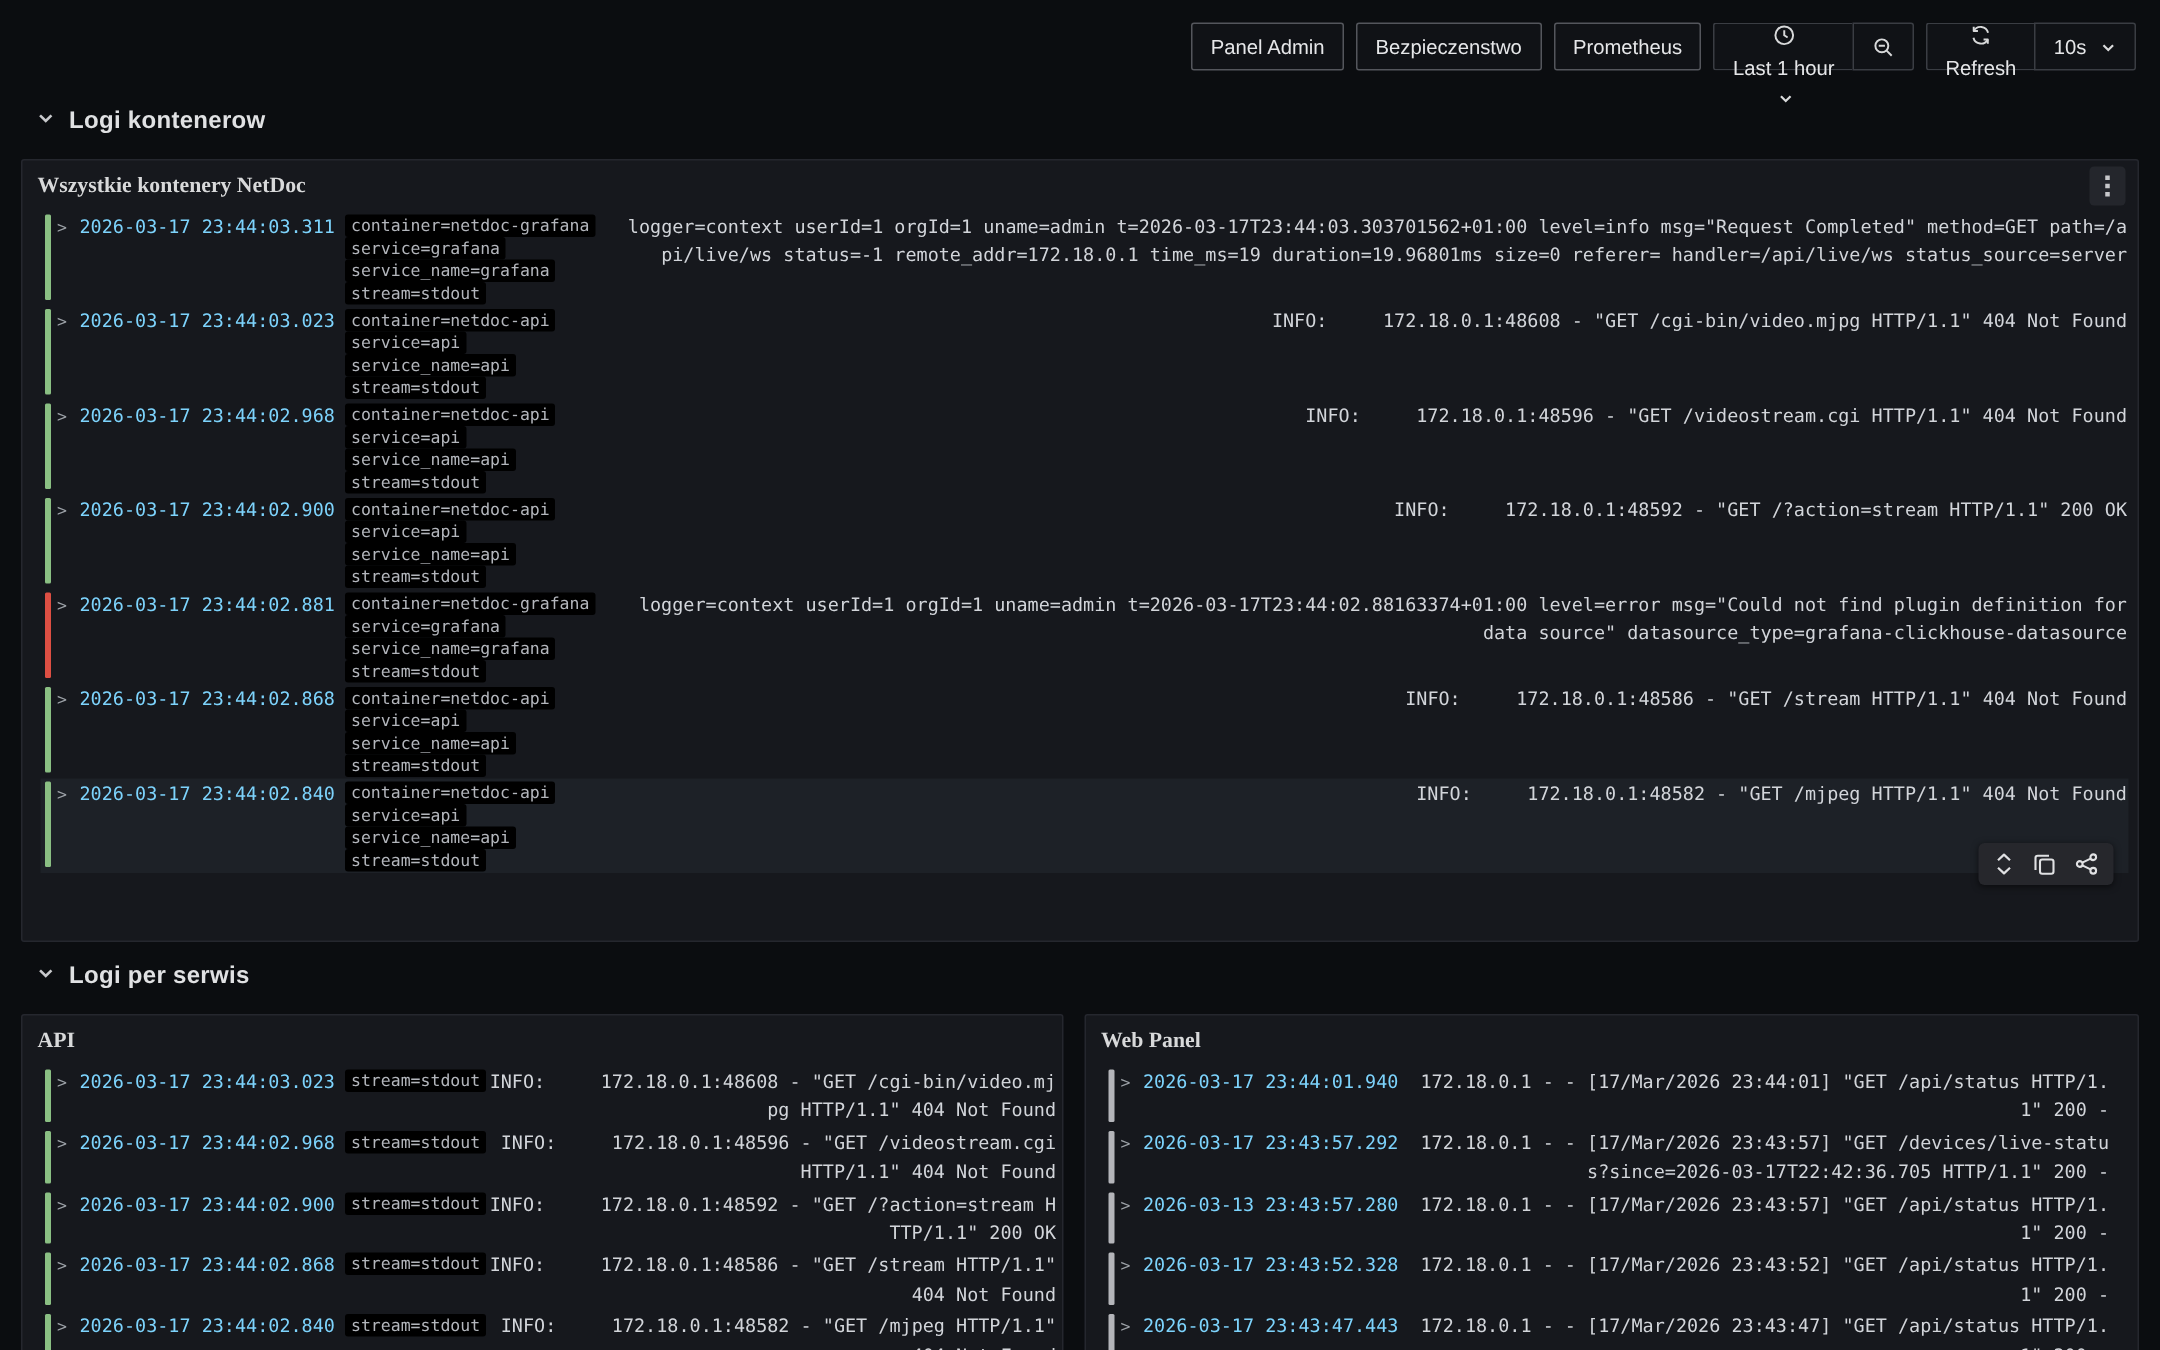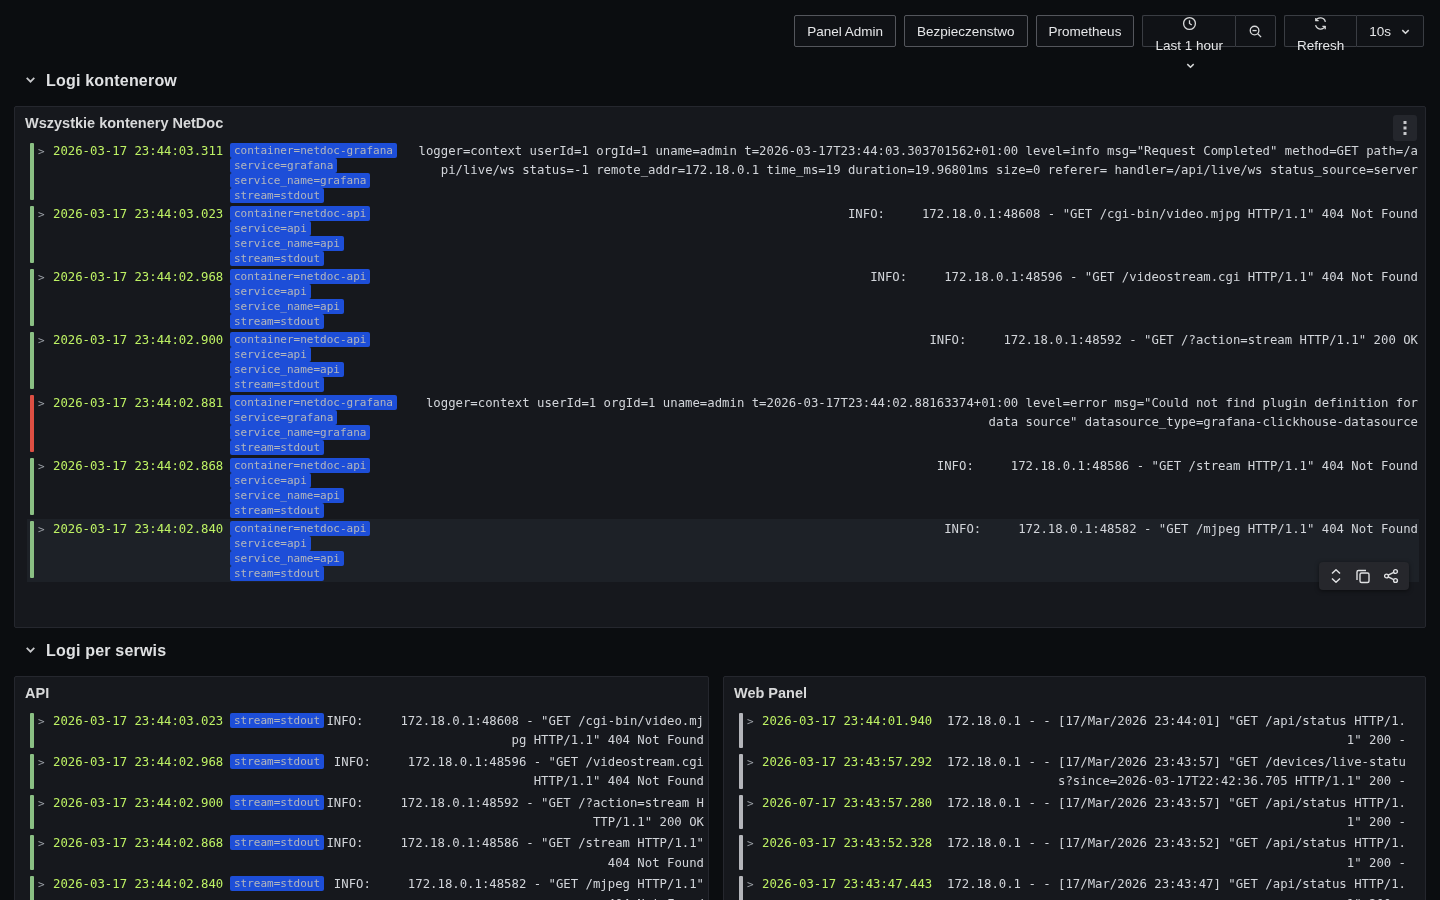--- a/index.html
+++ b/index.html
@@ -24,36 +24,36 @@
   .tb-btn svg { display:block; }
   .caret { margin-left:2px; }
   
   .section-header { position:absolute; left:24px; display:flex; align-items:center; gap:9px; cursor:pointer; }
   .section-header .sec-title { font-size:16px; font-weight:700; color:#e0e1e3; letter-spacing:.2px; }
   
   .panel {
     position:absolute; background:#16181d; border:1px solid #25272e; border-radius:2px;
     overflow:hidden;
   }
-  .panel-header { display:flex; align-items:flex-start; justify-content:space-between; padding:8px 8px 4px 10px; height:30px; }
+  .panel-header { display:flex; align-items:center; justify-content:space-between; padding:8px 8px 4px 10px; height:30px;font-family:Liberation Serif, serif; }
   .panel-title { font-size:14.5px; font-weight:600; color:#d8d9da; }
   .kebab { width:24px; height:26px; display:flex; align-items:center; justify-content:center; border-radius:3px; background:#24262c; cursor:pointer; }
   
   .log-list { padding:4px 6px 0 12px; font-family:"DejaVu Sans Mono","Liberation Mono",monospace; font-size:12.3px; }
   .log-row { display:flex; align-items:flex-start; padding:1px 0 1px 3px; }
   .level-bar { flex:none; width:4px; align-self:stretch; margin:1px 4px 3px 0; border-radius:1px; background:#8abf83; }
   .level-info  .level-bar { background:#8abf83; }
   .level-error .level-bar { background:#dd4f43; }
   .level-plain .level-bar { background:#b4b5ba; }
   .row-chevron { flex:none; width:11px; color:#9da2a8; font-size:11px; line-height:19.4px; margin-left:0; cursor:pointer; }
-  .ts { flex:none; width:171px; margin-left:4px; margin-right:6px; color:#bef264; line-height:19.4px; white-space:nowrap; }
+  .ts { flex:none; width:171px; margin-left:4px; margin-right:6px; color:#7dd3fc; line-height:19.4px; white-space:nowrap; }
   .labels { flex:none; width:180px; margin-right:6px; padding-top:1px; }
   .chip-line { margin-bottom:2.2px; line-height:15px; }
   .chip {
-    display:inline-block; background:#1d4ed8; color:#b3b6bc; font-size:11px; line-height:15px;
+    display:inline-block; background:#000000; color:#b3b6bc; font-size:11px; line-height:15px;
     padding:0 4px; border-radius:2px; white-space:nowrap;
   }
   .msg { flex:none; color:#d2d5da; line-height:19.4px; white-space:pre-wrap; word-break:break-all;text-align:right; }
   .hovered { background:#1d2127; }
   
   #panel-all .msg { width:1002px; }
   #panel-api .labels { width:88px; }
   #panel-api .msg { width:380px; }
   #panel-web .msg { width:461px; margin-left:6px; }
   
@@ -333,21 +333,21 @@
         <span class="level-bar"></span>
         <span class="row-chevron">&gt;</span>
         <span class="ts">2026-03-17 23:43:57.292</span>
 
         <span class="msg">172.18.0.1 - - [17/Mar/2026 23:43:57] "GET /devices/live-status?since=2026-03-17T22:42:36.705 HTTP/1.1" 200 -</span>
       </div>
 
       <div class="log-row level-plain">
         <span class="level-bar"></span>
         <span class="row-chevron">&gt;</span>
-        <span class="ts">2026-07-17 23:43:57.280</span>
+        <span class="ts">2026-03-13 23:43:57.280</span>
 
         <span class="msg">172.18.0.1 - - [17/Mar/2026 23:43:57] "GET /api/status HTTP/1.1" 200 -</span>
       </div>
 
       <div class="log-row level-plain">
         <span class="level-bar"></span>
         <span class="row-chevron">&gt;</span>
         <span class="ts">2026-03-17 23:43:52.328</span>
 
         <span class="msg">172.18.0.1 - - [17/Mar/2026 23:43:52] "GET /api/status HTTP/1.1" 200 -</span>

